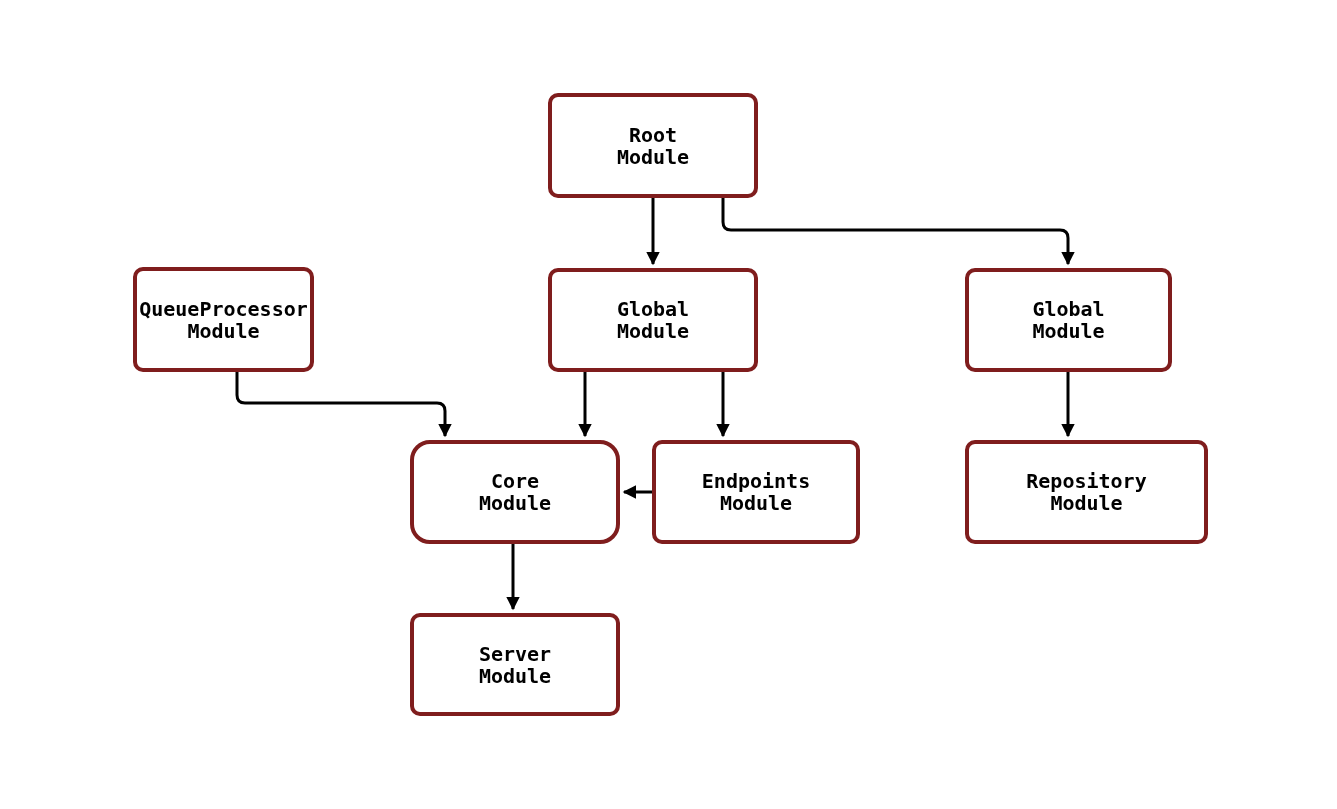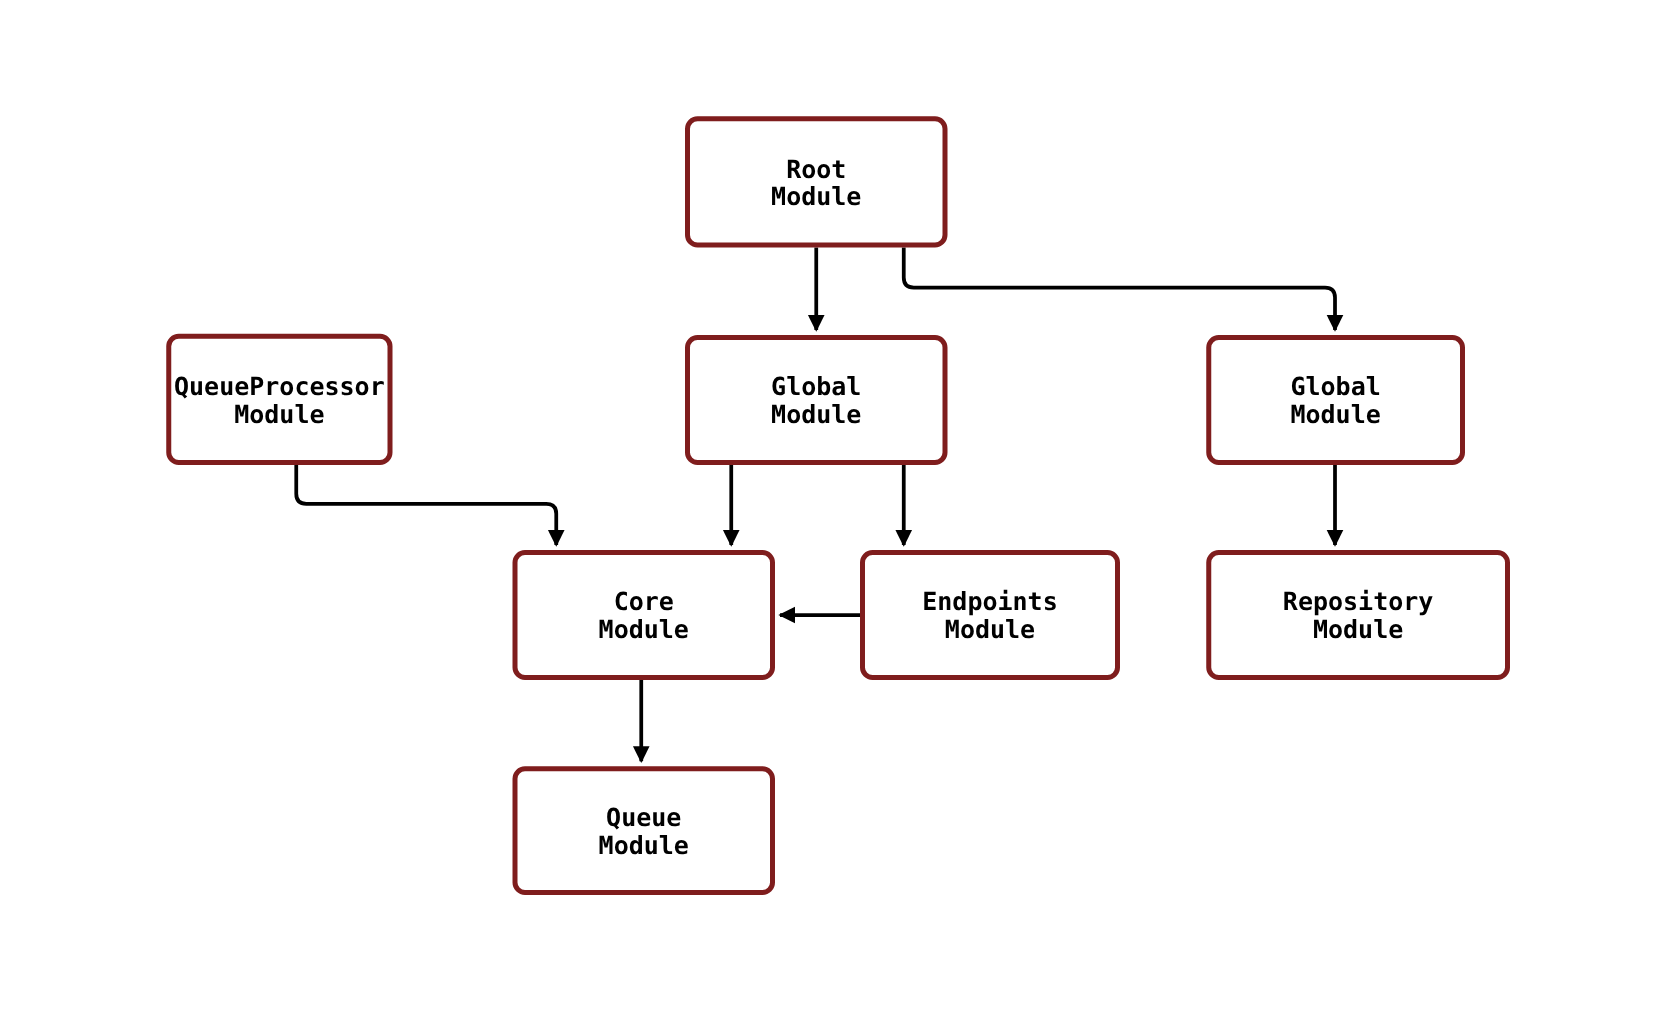--- a/index.html
+++ b/index.html
@@ -40,22 +40,22 @@
     text-align: center;
     font-size: 20px;
     font-weight: bold;
     line-height: 22px;
     color: #000000;
   }
   .n-root          { left: 548px; top:  93px; width: 210px; height: 105px; }
   .n-queueprocessor{ left: 133px; top: 267px; width: 181px; height: 105px; }
   .n-server        { left: 548px; top: 268px; width: 210px; height: 104px; }
   .n-global        { left: 965px; top: 268px; width: 207px; height: 104px; }
-  .n-core          { left: 410px; top: 440px; width: 210px; height: 104px; }
-  .n-endpoints     { left: 688px; top: 440px; width: 208px; height: 104px; }
+  .n-core          { left: 410px; top: 440px; width: 210px; height: 104px; border-radius: 20px; }
+  .n-endpoints     { left: 652px; top: 440px; width: 208px; height: 104px; }
   .n-repository    { left: 965px; top: 440px; width: 243px; height: 104px; }
   .n-queue         { left: 410px; top: 613px; width: 210px; height: 103px; }
 </style>
 </head>
 <body>
 
 <div class="canvas">
 
   <svg class="edges-layer" width="1337" height="809" viewBox="0 0 1337 809" xmlns="http://www.w3.org/2000/svg">
     <defs>
@@ -103,17 +103,17 @@
     <span>Endpoints</span>
     <span>Module</span>
   </div>
 
   <div class="node n-repository">
     <span>Repository</span>
     <span>Module</span>
   </div>
 
   <div class="node n-queue">
-    <span>Queue</span>
+    <span>Server</span>
     <span>Module</span>
   </div>
 
 </div>
 
 </body></html>

